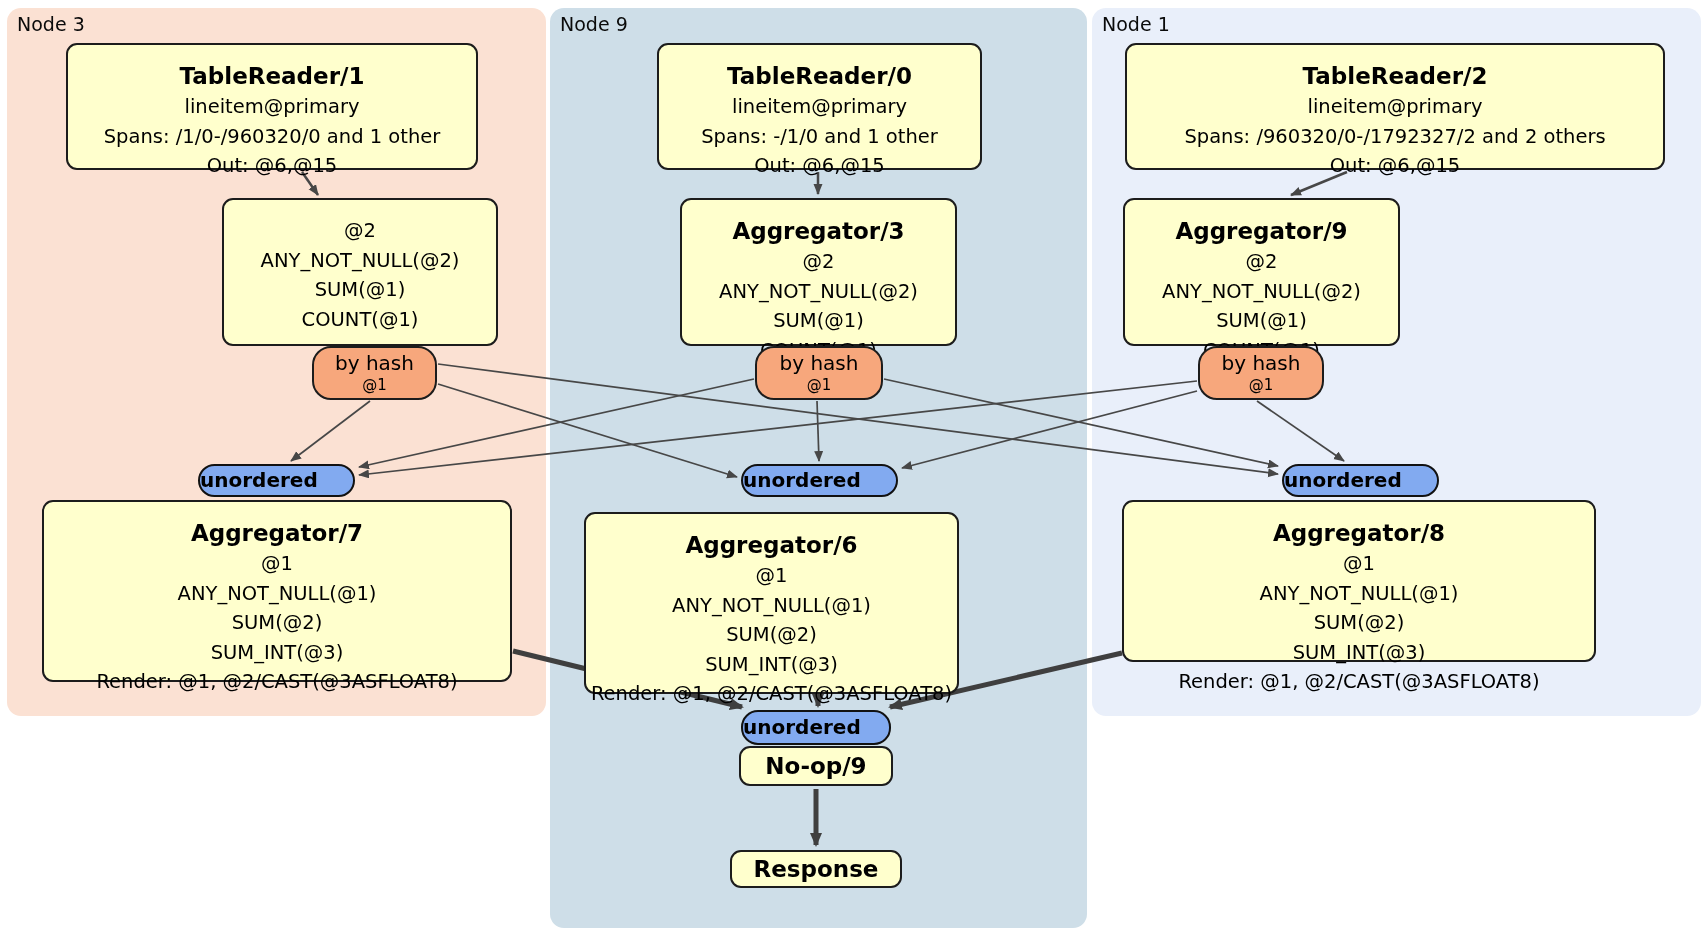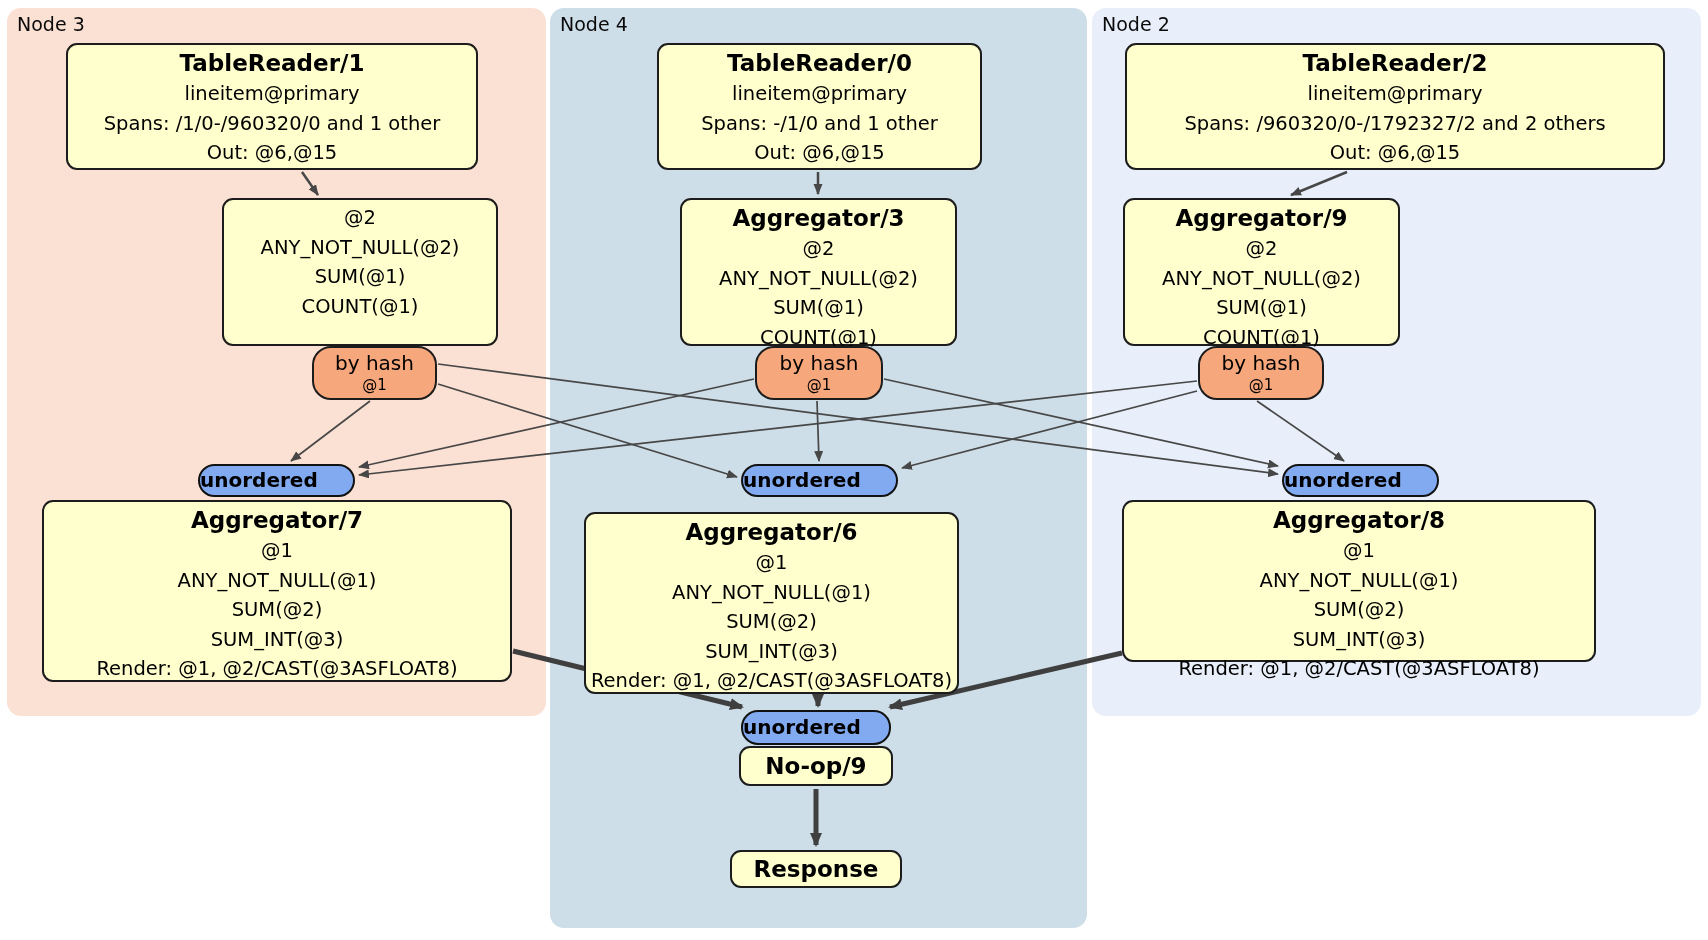--- a/index.html
+++ b/index.html
@@ -8,21 +8,21 @@
     font-family:"DejaVu Sans","Liberation Sans",sans-serif;color:#000;
     background:#fff;
   }
   .region{position:absolute;border-radius:14px;}
   .region-label{
     position:absolute;font-size:19px;line-height:22px;color:#0a0a0a;
   }
   .edges{position:absolute;left:0;top:0;pointer-events:none;}
   .pbox{
     position:absolute;box-sizing:border-box;background:var(--box-fill,#FFFFCD);
-    border:2px solid #1c1c1c;border-radius:11px;text-align:center;padding-top:3px;
+    border:2px solid #1c1c1c;border-radius:11px;text-align:center;padding-top:16px;
   }
   .ptitle{font-weight:bold;font-size:23px;line-height:31px;white-space:nowrap;}
   .plines div{font-size:19.5px;line-height:29.5px;white-space:nowrap;}
   .router{
     position:absolute;box-sizing:border-box;background:var(--router-fill,#F7A77C);
     border:2px solid #1c1c1c;border-radius:19px;text-align:center;
   }
   .router-label{font-weight:normal;font-size:20px;line-height:25px;margin-top:3px;}
   .router-detail{font-size:15px;line-height:18px;}
   .sync{
@@ -39,22 +39,22 @@
 </head>
 <body>
 
 <div class="canvas">
 
   <div class="region" id="region-node3" style="left: 7px; top: 8px; width: 539px; height: 708px; background: rgb(251, 225, 211);"></div>
   <div class="region" id="region-node1" style="left: 550px; top: 8px; width: 537px; height: 920px; background: rgb(206, 222, 232);"></div>
   <div class="region" id="region-node2" style="left: 1092px; top: 8px; width: 609px; height: 708px; background: rgb(233, 239, 250);"></div>
 
   <div class="region-label" style="left:17px;top:13px;text-align:right;">Node 3</div>
-  <div class="region-label" style="left:560px;top:13px;">Node 4</div>
-  <div class="region-label" style="left:1102px;top:13px;">Node 2</div>
+  <div class="region-label" style="left:560px;top:13px;">Node 9</div>
+  <div class="region-label" style="left:1102px;top:13px;">Node 1</div>
 
   <svg class="edges" id="edges-svg" width="1708" height="940" viewBox="0 0 1708 940">
     <defs>
       <marker id="arr" markerWidth="12" markerHeight="10" refX="10" refY="4.5" orient="auto" markerUnits="userSpaceOnUse">
         <path d="M0,0 L11,4.5 L0,9 z" fill="#474747"></path>
       </marker>
       <marker id="arrBig" markerWidth="15" markerHeight="13" refX="12" refY="6" orient="auto" markerUnits="userSpaceOnUse">
         <path d="M0,0 L14,6 L0,12 z" fill="#3f3f3f"></path>
       </marker>
     </defs>

